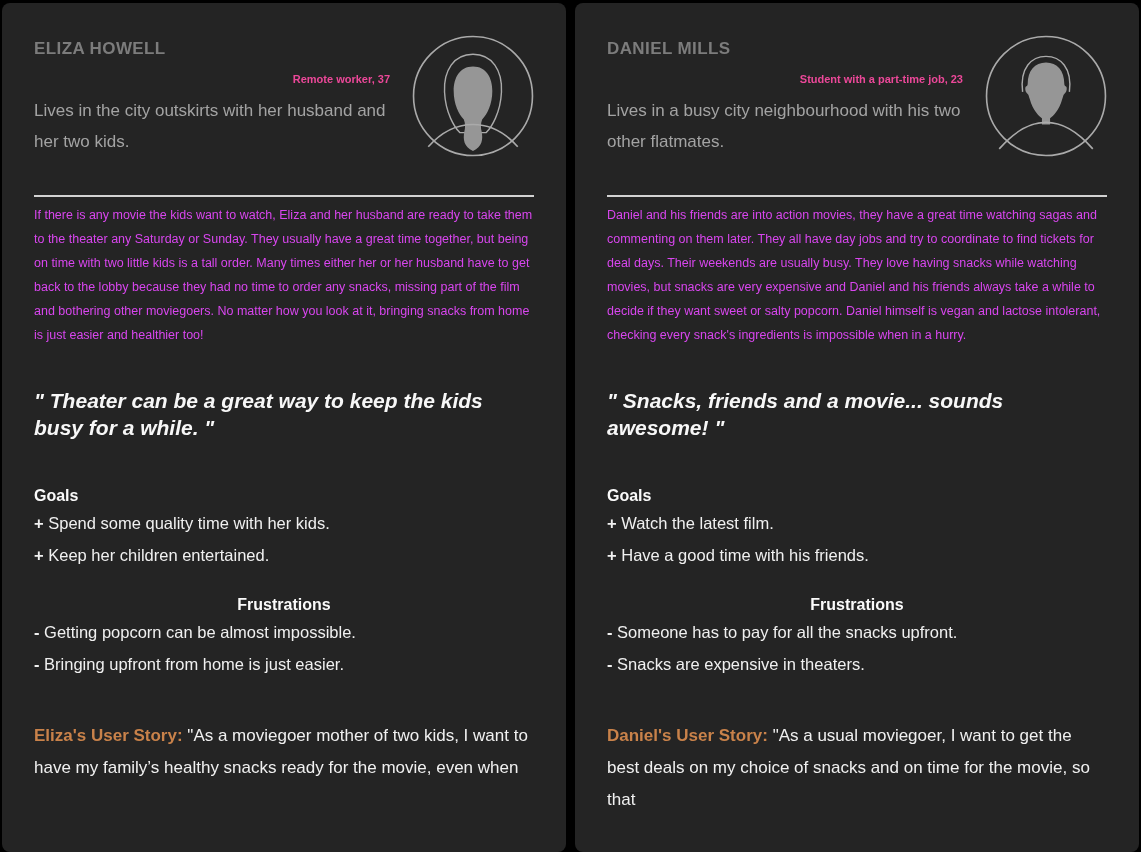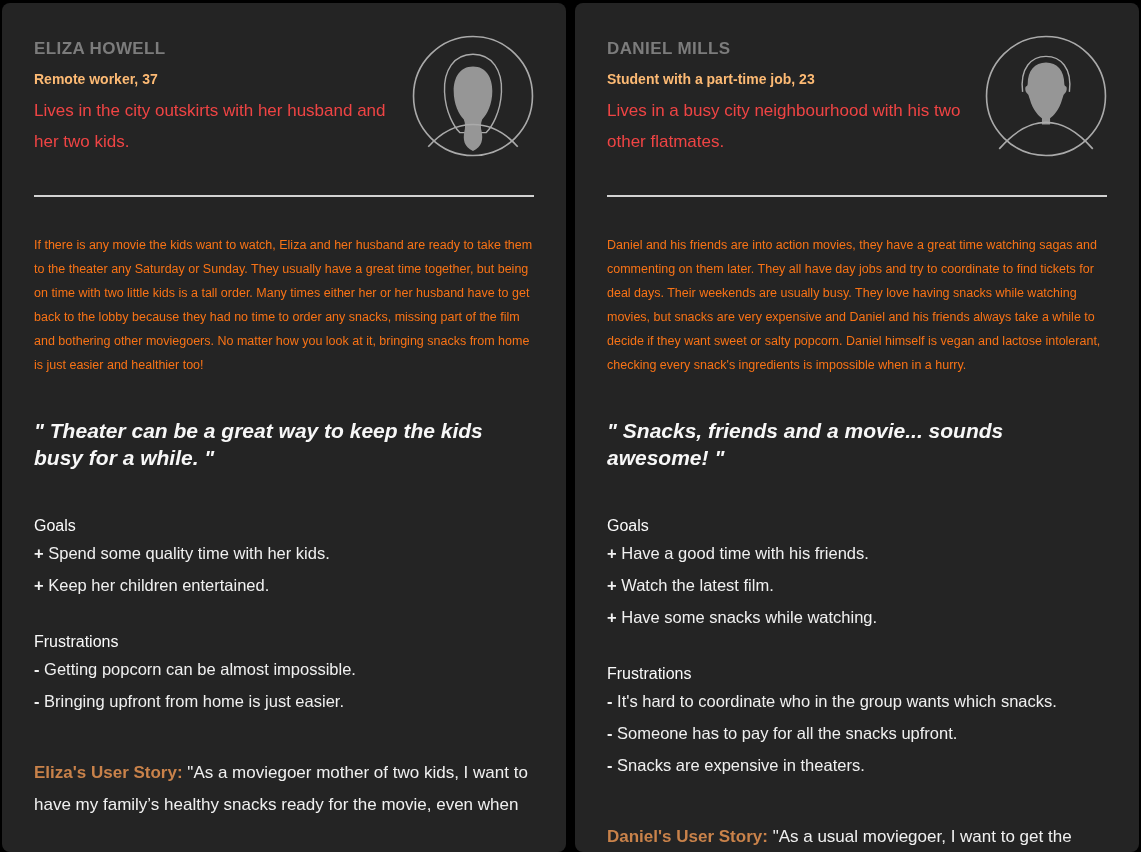--- a/index.html
+++ b/index.html
@@ -28,46 +28,46 @@
   }
   .header { display: flex; justify-content: space-between; gap: 22px; }
   .header-text { width: 368px; }
   .persona-name {
     color: #7c7c7c;
     font-weight: bold;
     font-size: 17px;
     line-height: 31px;
     letter-spacing: 0.4px;
   }
-  .persona-role { font-weight: bold; font-size: 14px; line-height: 31px; color: #fdba74; }
-  .persona-desc { font-size: 17px; line-height: 31px; color: #ef4444; }
+  .persona-role { font-weight: bold; font-size: 11px; line-height: 31px; color: #ec4899; text-align: right; }
+  .persona-desc { font-size: 17px; line-height: 31px; color: #a3a3a3; }
   .avatar { width: 122px; height: 122px; flex: 0 0 auto; margin-top: 2px; }
   .sep { border: none; height: 2px; background: #d2d2d2; margin: 38px 0 0 0; }
   .bio {
-    margin-top: 36px;
+    margin-top: 6px;
     font-size: 12.5px;
     line-height: 24px;
-    color: #f97316;
+    color: #d946ef;
   }
   .quote {
     margin-top: 40px;
     font-size: 21px;
     line-height: 27px;
     font-weight: bold;
     font-style: italic;
     color: #f7f7f7;
   }
   .section-title {
     margin-top: 44px;
     font-size: 16px;
     line-height: 22px;
-    font-weight: normal;
+    font-weight: bold;
     color: #fafafa;
   }
-  .section-title.second { margin-top: 30px; }
+  .section-title.second { margin-top: 23px; text-align: center; }
   .item { font-size: 16.5px; line-height: 32px; color: #f0f0f0; }
   .item .prefix { font-weight: bold; }
   .story { margin-top: 40px; font-size: 17px; line-height: 32px; color: #f0f0f0; }
   .story-label { font-weight: bold; color: #c9824a; }
 </style>
 </head>
 <body>
 
 <div class="page">
 
@@ -143,36 +143,28 @@
 
     <hr class="sep">
 
     <p class="bio">Daniel and his friends are into action movies, they have a great time watching sagas and commenting on them later. They all have day jobs and try to coordinate to find tickets for deal days. Their weekends are usually busy. They love having snacks while watching movies, but snacks are very expensive and Daniel and his friends always take a while to decide if they want sweet or salty popcorn. Daniel himself is vegan and lactose intolerant, checking every snack's ingredients is impossible when in a hurry.</p>
 
     <div class="quote">" Snacks, friends and a movie... sounds awesome! "</div>
 
     <div class="section-title">Goals</div>
     <div class="item">
       <span class="prefix">+</span>
-      <span>Have a good time with his friends.</span>
-    </div>
-    <div class="item">
-      <span class="prefix">+</span>
       <span>Watch the latest film.</span>
     </div>
     <div class="item">
       <span class="prefix">+</span>
-      <span>Have some snacks while watching.</span>
+      <span>Have a good time with his friends.</span>
     </div>
 
     <div class="section-title second">Frustrations</div>
-    <div class="item">
-      <span class="prefix">-</span>
-      <span>It's hard to coordinate who in the group wants which snacks.</span>
-    </div>
     <div class="item">
       <span class="prefix">-</span>
       <span>Someone has to pay for all the snacks upfront.</span>
     </div>
     <div class="item">
       <span class="prefix">-</span>
       <span>Snacks are expensive in theaters.</span>
     </div>
 
     <p class="story">

